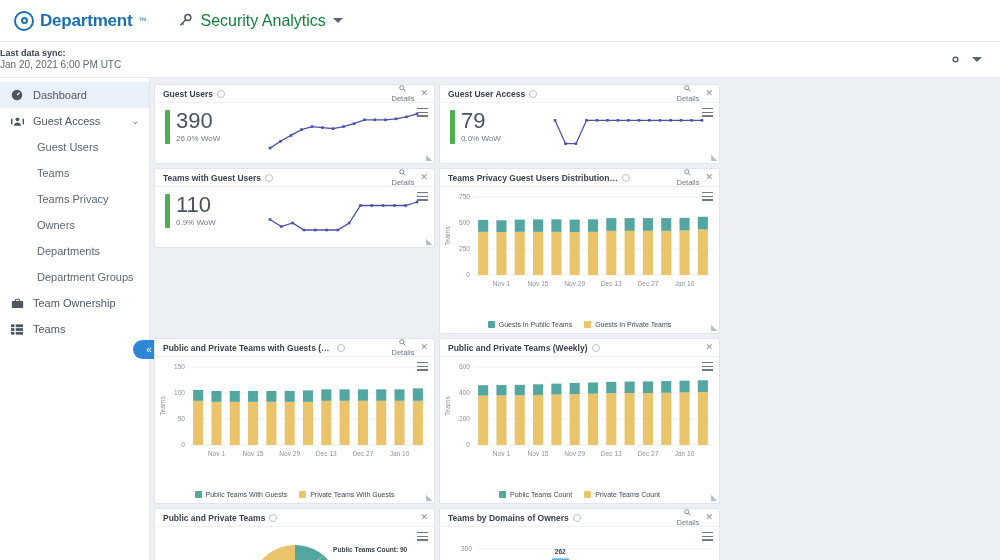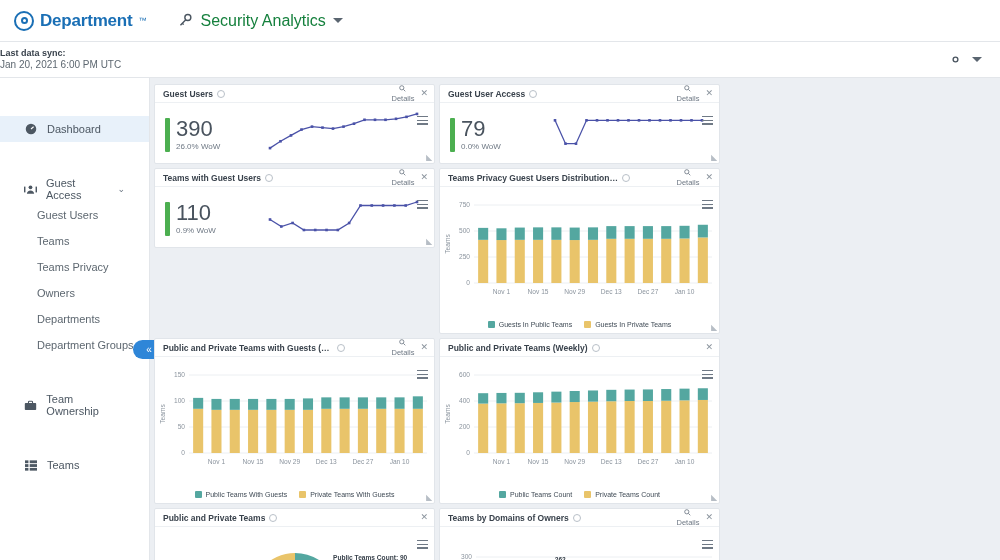--- a/index.html
+++ b/index.html
@@ -33,22 +33,22 @@
   .sync .l1 { font-size:9px; font-weight:bold; color:#39424c; }
   .sync .l2 { font-size:10px; color:#5d6770; }
   .gearwrap { display:flex; align-items:center; gap:8px; padding-right:18px; }
 
   
   .body { flex:1; display:flex; min-height:0; }
 
   
   .sidebar { width:150px; flex:0 0 150px; background:#fff; border-right:1px solid #e3e6ea;
              padding-top:4px; position:relative; }
-  .nav-item { display:flex; align-items:center; gap:9px; height:26px; padding:0 24px;
-              font-size:11px; color:#4c5762; cursor:pointer;margin-top:34px; }
+  .nav-item { display:flex; align-items:center; gap:9px; height:26px; padding:0 10px;
+              font-size:11px; color:#4c5762; cursor:pointer; }
   .nav-item.active { background:#e8f1fa; }
   .nav-item .ico { width:14px; display:flex; justify-content:center; color:#4c5762; }
   .nav-item .chev { margin-left:auto; font-size:9px; color:#6b7683; }
   .sub-item { height:26px; display:flex; align-items:center; padding-left:37px;
               font-size:11px; color:#5d6770; cursor:pointer; }
   .collapse-btn { position:absolute; right:-16px; top:262px; width:32px; height:19px;
                   background:#2e86d8; border-radius:10px; color:#fff; font-size:10px;
                   display:flex; align-items:center; justify-content:center; cursor:pointer; }
 
   
@@ -61,21 +61,21 @@
   .card.chart { width:281px; height:166px; }
   .card-head { height:18px; flex:0 0 18px; display:flex; align-items:center;
                padding:0 6px 0 8px; border-bottom:1px solid #edf0f3; }
   .card-title { font-size:8.5px; font-weight:bold; color:#39424c; white-space:nowrap;
                 overflow:hidden; text-overflow:ellipsis; max-width:170px; }
   .info-ico { width:8px; height:8px; border:1px solid #b9c0c8; border-radius:50%;
               margin-left:4px; flex:0 0 8px; }
   .head-right { margin-left:auto; display:flex; align-items:center; gap:6px; }
   .details { display:flex; align-items:center; gap:2px; font-size:7.5px; color:#6e7884; cursor:pointer;flex-direction:column; }
   .xbtn { font-size:9px; color:#8a939d; cursor:pointer; line-height:1; }
-  .card-body { flex:1; position:relative; overflow:hidden;margin-top:8px; }
+  .card-body { flex:1; position:relative; overflow:hidden; }
   .hamb { position:absolute; right:6px; top:5px; width:11px; cursor:pointer; z-index:4; }
   .hamb span { display:block; height:1.4px; background:#6f7985; margin-bottom:2.2px; }
   .resize { position:absolute; right:2px; bottom:1px; font-size:8px; color:#b6bdc5;
             transform:scaleX(-1); }
 
   
   .kpi-val { position:absolute; left:10px; top:7px; display:flex; gap:6px; }
   .kpi-bar { width:5px; height:34px; background:#4caf50; border-radius:1px; }
   .kpi-num { font-size:22px; color:#49535e; line-height:1; font-weight:normal; }
   .kpi-sub { font-size:8px; color:#6e7884; margin-top:2px; }

